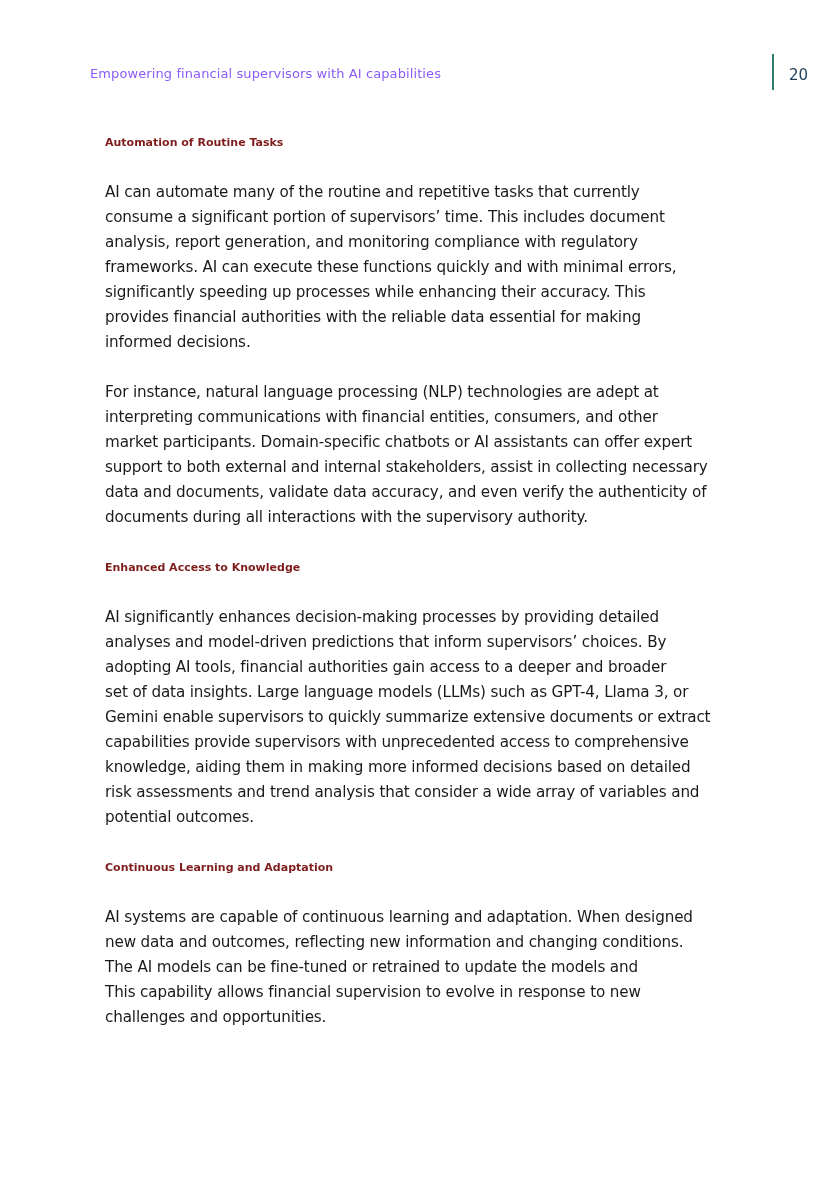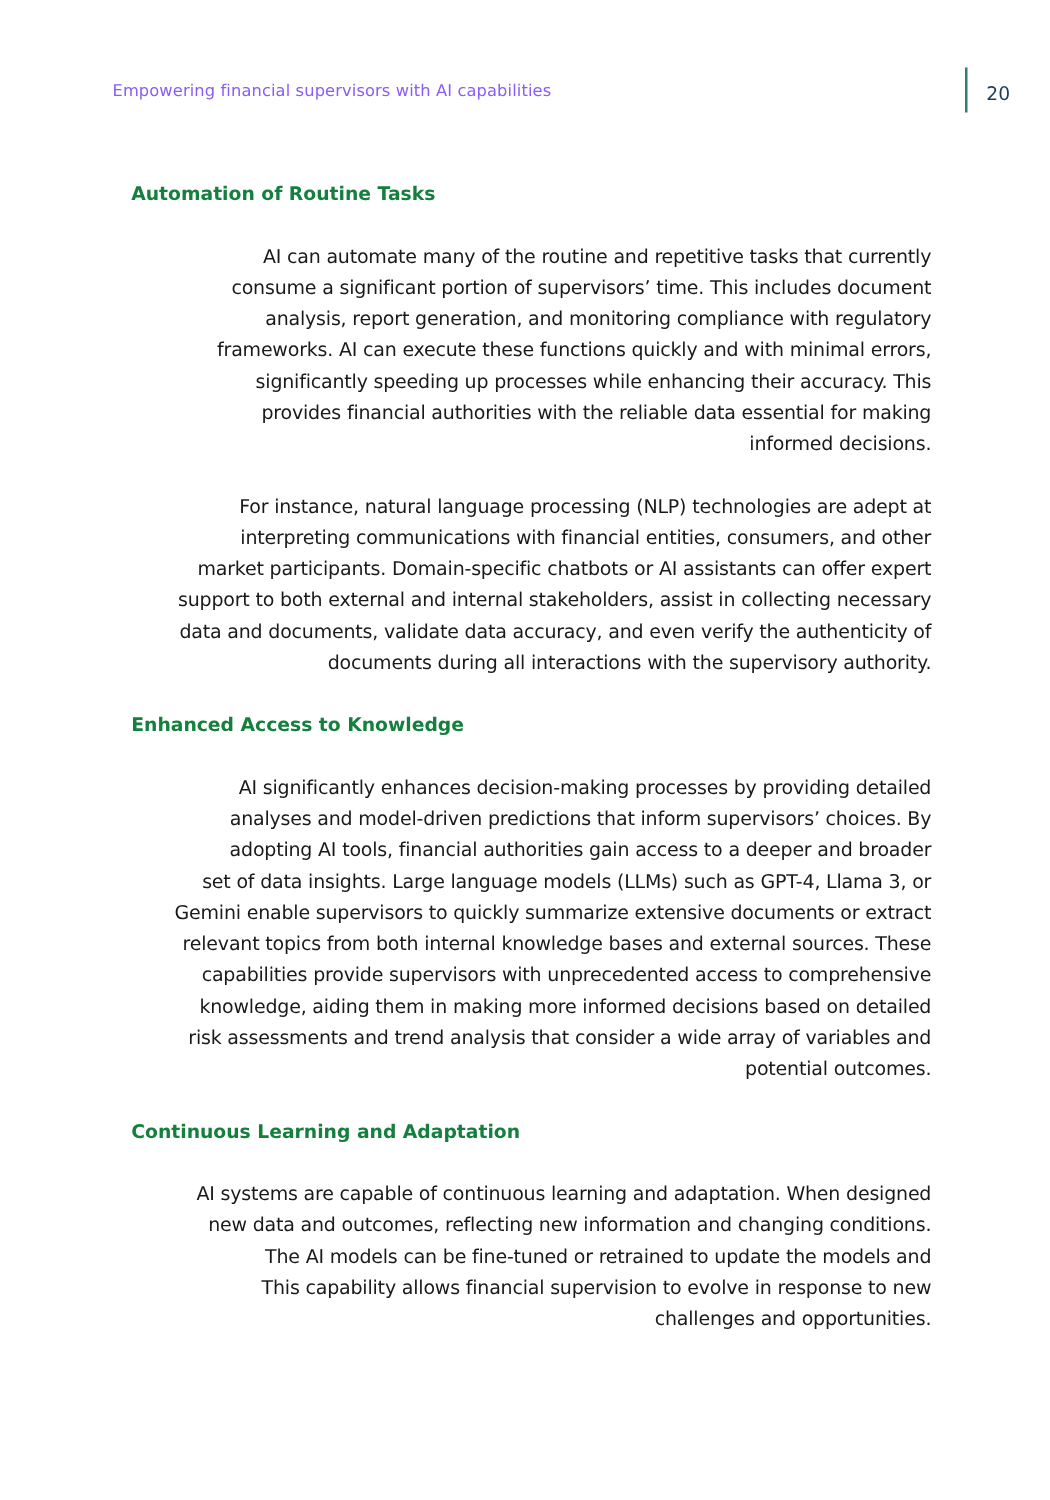--- a/index.html
+++ b/index.html
@@ -4,24 +4,24 @@
 <style>
   html, body { margin: 0; padding: 0; background: #ffffff; }
   body { width: 840px; height: 1200px; position: relative; overflow: hidden;
          font-family: "DejaVu Sans", "Liberation Sans", sans-serif; }
   .header-title { position: absolute; left: 90px; top: 66px; font-size: 13px;
                   color: #8b5cf6; letter-spacing: 0.1px; }
   .header-divider { position: absolute; left: 772px; top: 54px; width: 2px; height: 36px;
                     background: #2e7d6e; }
   .page-number { position: absolute; left: 789px; top: 66px; font-size: 15px; color: #1c3d5a; }
   .content { position: absolute; left: 105px; top: 126px; width: 640px; }
-  .section-heading { font-size: 15px; font-weight: bold; color: #15803d;
-                     line-height: 25px; margin: 17px 0 25px 0; }
+  .section-heading { font-size: 11px; font-weight: bold; color: #7f1d1d;
+                     line-height: 25px; margin: 4px 0 25px 0; }
   .paragraph { font-size: 15.2px; line-height: 25px; color: #1a1a1a; margin: 0 0 25px 0;
-               letter-spacing: -0.15px; text-align: right; }
+               letter-spacing: -0.15px; }
   .line { display: block; white-space: nowrap; }
 </style>
 </head>
 <body>
 
 <div>
   <div class="header-title">Empowering financial supervisors with AI capabilities</div>
   <div class="header-divider"></div>
   <div class="page-number">20</div>
 </div>
@@ -50,21 +50,20 @@
   </section>
 
   <section>
     <h2 class="section-heading">Enhanced Access to Knowledge</h2>
     <p class="paragraph">
       <span class="line">AI significantly enhances decision-making processes by providing detailed</span>
       <span class="line">analyses and model-driven predictions that inform supervisors’ choices. By</span>
       <span class="line">adopting AI tools, financial authorities gain access to a deeper and broader</span>
       <span class="line">set of data insights. Large language models (LLMs) such as GPT-4, Llama 3, or</span>
       <span class="line">Gemini enable supervisors to quickly summarize extensive documents or extract</span>
-      <span class="line">relevant topics from both internal knowledge bases and external sources. These</span>
       <span class="line">capabilities provide supervisors with unprecedented access to comprehensive</span>
       <span class="line">knowledge, aiding them in making more informed decisions based on detailed</span>
       <span class="line">risk assessments and trend analysis that consider a wide array of variables and</span>
       <span class="line">potential outcomes.</span>
     </p>
   </section>
 
   <section>
     <h2 class="section-heading">Continuous Learning and Adaptation</h2>
     <p class="paragraph">

